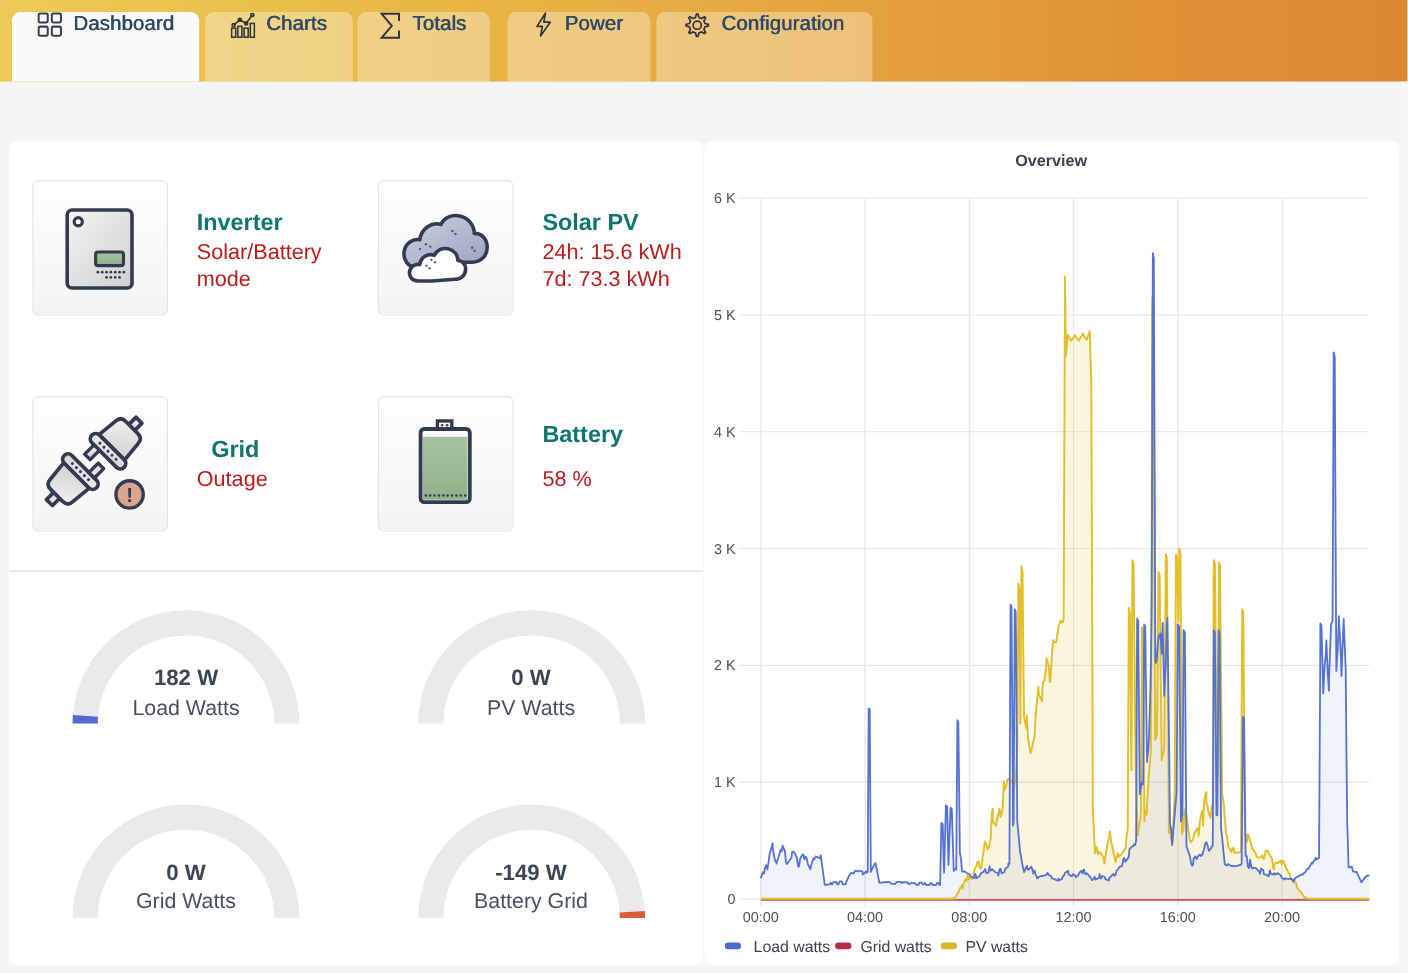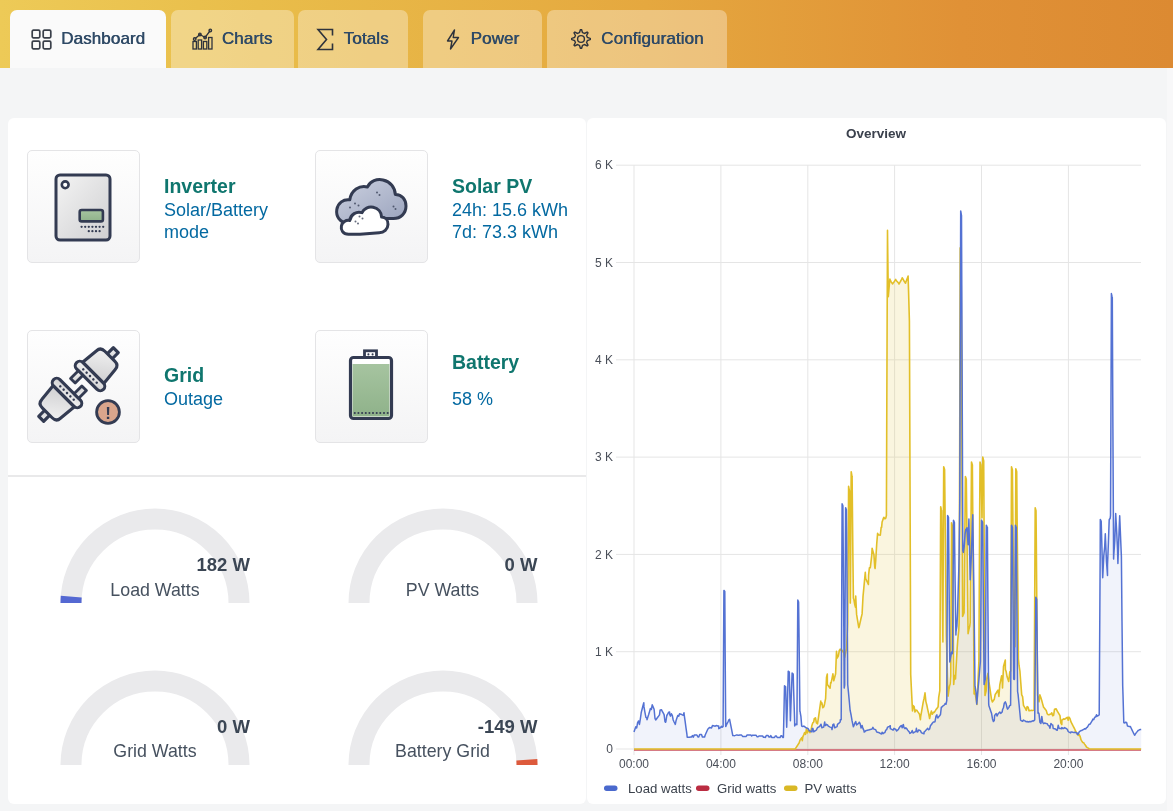--- a/index.html
+++ b/index.html
@@ -1,24 +1,24 @@
 <!DOCTYPE html>
 <html><head><meta charset="utf-8"><style>
 *{margin:0;padding:0;box-sizing:border-box}
 html,body{width:1173px;height:811px;background:#f4f5f6;font-family:"Liberation Sans",sans-serif;overflow:hidden;position:relative}
 .abs{position:absolute}
 #hdr{position:absolute;left:0;top:0;width:1173px;height:68px;background:linear-gradient(90deg,#edca57 0%,#e9bd4a 22%,#e5a83f 55%,#e09136 82%,#dc8a32 100%)}
-.tab{position:absolute;top:10px;height:58px;display:flex;align-items:center;justify-content:center;gap:9px;border-radius:7px 7px 0 0;background:rgba(255,255,255,.33);color:#2f4a66;font-size:17px;font-weight:400;letter-spacing:.1px}
+.tab{position:absolute;top:10px;height:58px;display:flex;justify-content:center;gap:9px;border-radius:7px 7px 0 0;background:rgba(255,255,255,.33);color:#2f4a66;font-size:17px;font-weight:400;letter-spacing:.1px}
 .tab.on{background:#fafafa}
 .tab span{text-shadow:.55px 0 0 currentColor}
 .panel{position:absolute;background:#fff;border-radius:6px}
 .ib{position:absolute;width:113px;height:113px;border:1px solid #e4e4e6;border-radius:5px;background:linear-gradient(180deg,#fefefe,#f4f4f5)}
 .ct{position:absolute;font-size:19.5px;font-weight:700;color:#0f766e;line-height:20px}
-.cs{position:absolute;font-size:18px;color:#0369a1;line-height:22.4px}
-.gv{position:absolute;width:190px;text-align:right;font-size:18.5px;font-weight:700;color:#3b4654;line-height:19px}
+.cs{position:absolute;font-size:18px;color:#b91c1c;line-height:22.4px}
+.gv{position:absolute;width:190px;text-align:center;font-size:18.5px;font-weight:700;color:#3b4654;line-height:19px}
 .gl{position:absolute;width:230px;text-align:center;font-size:17.8px;color:#46515f;line-height:20px}
 svg text{font-family:"Liberation Sans",sans-serif}
 </style></head><body>
 <div id="hdr"></div>
 <div class="tab on" style="left:10px;width:156px">
 <svg width="21" height="21" viewBox="0 0 21 21" fill="none" stroke="#3a404a" stroke-width="1.7">
       <rect x="1.2" y="1.2" width="7.6" height="7.6" rx="1.2"></rect>
       <rect x="12.2" y="1.2" width="7.6" height="7.6" rx="1.2"></rect>
       <rect x="1.2" y="12.2" width="7.6" height="7.6" rx="1.2"></rect>
       <rect x="12.2" y="12.2" width="7.6" height="7.6" rx="1.2"></rect>
@@ -146,21 +146,21 @@
           <circle cx="-4.75" cy="0" r="1.25"></circle>
           <circle cx="0" cy="0" r="1.25"></circle>
           <circle cx="4.75" cy="0" r="1.25"></circle>
           <circle cx="9.5" cy="0" r="1.25"></circle>
         </g>
 </g>
 </g>
 <circle cx="81" cy="82" r="11.4" fill="#d9a58c" stroke="#333b52" stroke-width="2.8"></circle>
 <text x="81" y="88.5" text-anchor="middle" font-size="17" font-weight="bold" fill="#333b52">!</text>
 </svg>
-<div class="ct" style="left:164px;top:365px">Grid</div>
+<div class="ct" style="left:176px;top:365px">Grid</div>
 <div class="cs" style="left:164px;top:388px">Outage</div>
 
 <div class="ib" style="left:314.5px;top:330px"></div>
 <svg class="abs" style="left:314.5px;top:330px" width="113" height="113" viewBox="0 0 113 113">
 <rect x="49.5" y="20.8" width="12" height="7.4" fill="#fff" stroke="#333b52" stroke-width="2.8"></rect>
 <rect x="35.5" y="27.5" width="41" height="61" rx="3" fill="#fff" stroke="#333b52" stroke-width="3.2"></rect>
 <rect x="37.5" y="34" width="37" height="52.5" fill="url(#gg)"></rect>
 <g fill="#333b52">
 <circle cx="53.4" cy="24.4" r="1.05"></circle>
       <circle cx="57.6" cy="24.4" r="1.05"></circle>

